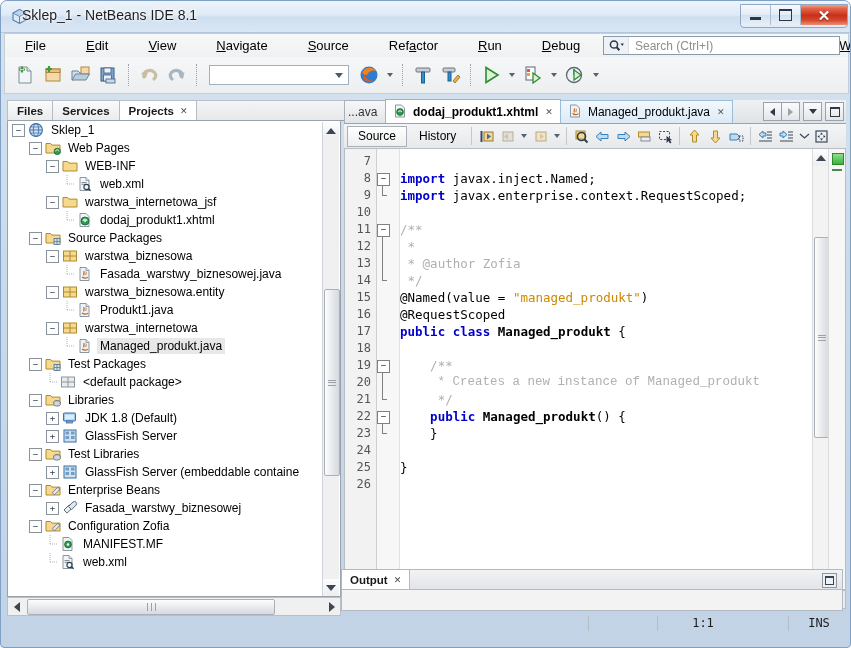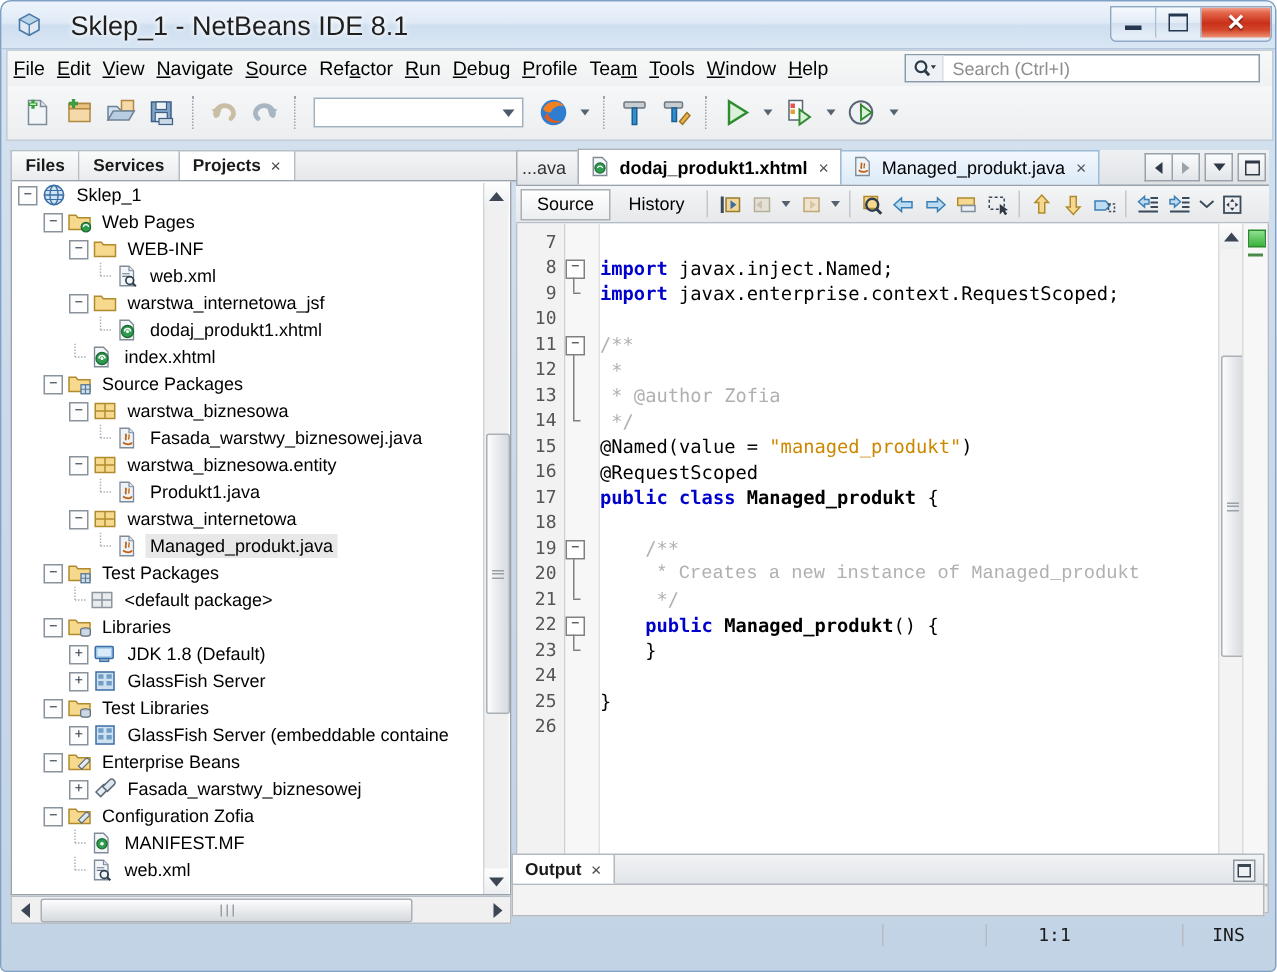--- a/index.html
+++ b/index.html
@@ -28,22 +28,22 @@
   .titlebar {
     position: absolute; left: 0; top: 0; width: 851px; height: 31px;
     background: linear-gradient(to bottom, #eef4fb 0%, #dfeaf6 45%, #cfdff0 52%, #d9e6f4 100%);
     border-radius: 6px 6px 0 0;
     border-bottom: 1px solid #b2c7de;
   }
   .title-icon {
     position: absolute; left: 10px; top: 7px; width: 17px; height: 17px;
   }
   .title-text {
-    position: absolute; left: 46px; top: 6px;
-    font-size: 18px; color: #1f1f1f;
+    position: absolute; left: 21px; top: 6px;
+    font-size: 14px; color: #1f1f1f;
     font-family: "Liberation Sans", sans-serif;
     text-shadow: 0 0 3px #ffffff, 0 0 5px #ffffff;
     white-space: nowrap;
   }
   .winbtns {
     position: absolute; right: 4px; top: 3px;
     height: 22px; display: flex;
     border: 1px solid #8fa9c4; border-radius: 0 0 4px 4px;
     background: #e3ecf6; overflow: hidden;
   }
@@ -65,21 +65,21 @@
 
   
   .menubar {
     position: absolute; left: 3px; top: 32px; width: 845px; height: 24px;
     background: linear-gradient(to bottom, #f7f8f8 0%, #f0f1f2 100%);
     border: 1px solid #c5cdd6; border-bottom: none;
     box-sizing: border-box;
     display: flex; align-items: center;
   }
   .menu-item {
-    padding: 2px 4px; font-size: 13px; color: #000;
+    padding: 2px 20px; font-size: 13px; color: #000;
     font-family: "Liberation Sans", sans-serif;
     white-space: nowrap; cursor: default;
   }
   .menu-item u { text-decoration: underline; }
   .searchbox {
     position: absolute; right: 8px; top: 2px;
     width: 237px; height: 19px;
     background: #fff; border: 1px solid #8a9aa9;
     display: flex; align-items: center;
     box-sizing: border-box;
@@ -646,38 +646,20 @@
               </span>
               <span class="ticon">
                 <svg width="16" height="16" viewBox="0 0 16 16">
                   <path d="M3 1.5 h6 l3 3 v10 h-9 z" fill="#f4f7fa" stroke="#808a94" stroke-width="0.9"></path>
                   <circle cx="8" cy="9" r="4" fill="#2e9b4e" stroke="#1c6b35" stroke-width="0.9"></circle>
                   <path d="M6 9 a2 2 0 0 1 4 0" fill="none" stroke="#fff" stroke-width="1"></path>
                   <circle cx="8" cy="9" r="1" fill="#fff"></circle>
                 </svg>
               </span>
               <span class="lbl">dodaj_produkt1.xhtml</span>
-            </div>
-            <div class="trow">
-              <span style="display: inline-block; flex: 0 0 auto; width: 38px;"></span>
-              <span class="tgl-space">
-                <svg width="14" height="18" viewBox="0 0 14 18">
-                  <line x1="4" y1="0" x2="4" y2="9" stroke="#aab2ba" stroke-width="1" stroke-dasharray="1,1"></line>
-                  <line x1="4" y1="9" x2="12" y2="9" stroke="#aab2ba" stroke-width="1" stroke-dasharray="1,1"></line>
-                </svg>
-              </span>
-              <span class="ticon">
-                <svg width="16" height="16" viewBox="0 0 16 16">
-                  <path d="M3 1.5 h6 l3 3 v10 h-9 z" fill="#f4f7fa" stroke="#808a94" stroke-width="0.9"></path>
-                  <circle cx="8" cy="9" r="4" fill="#2e9b4e" stroke="#1c6b35" stroke-width="0.9"></circle>
-                  <path d="M6 9 a2 2 0 0 1 4 0" fill="none" stroke="#fff" stroke-width="1"></path>
-                  <circle cx="8" cy="9" r="1" fill="#fff"></circle>
-                </svg>
-              </span>
-              <span class="lbl">index.xhtml</span>
             </div>
             <div class="trow">
               <span style="display: inline-block; flex: 0 0 auto; width: 21px;"></span>
               <span class="toggle">−</span>
               <span class="ticon">
                 <svg width="16" height="16" viewBox="0 0 16 16">
                   <path d="M1 13 V3.5 h4.6 l1.3 1.6 H15 V13 z" fill="#f7d98e" stroke="#b08b2e" stroke-width="1"></path>
                   <rect x="9" y="8.5" width="6" height="6" fill="#cfe0ee" stroke="#5a7a96" stroke-width="0.9"></rect>
                   <line x1="9" y1="11.5" x2="15" y2="11.5" stroke="#5a7a96" stroke-width="0.8"></line>
                   <line x1="12" y1="8.5" x2="12" y2="14.5" stroke="#5a7a96" stroke-width="0.8"></line>

